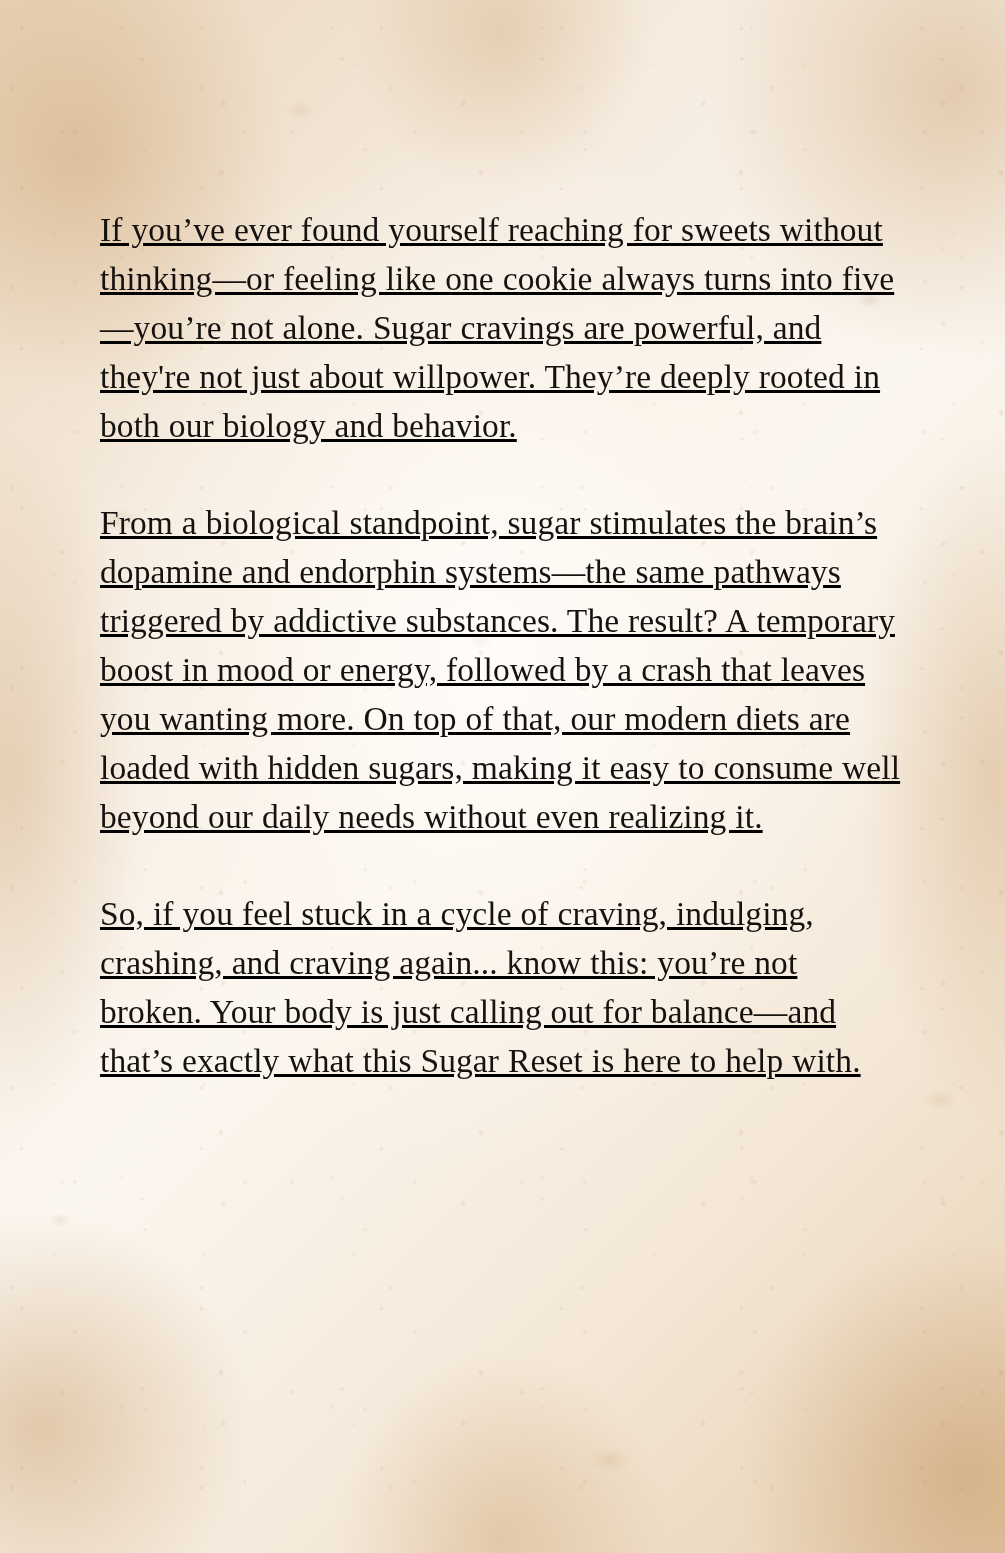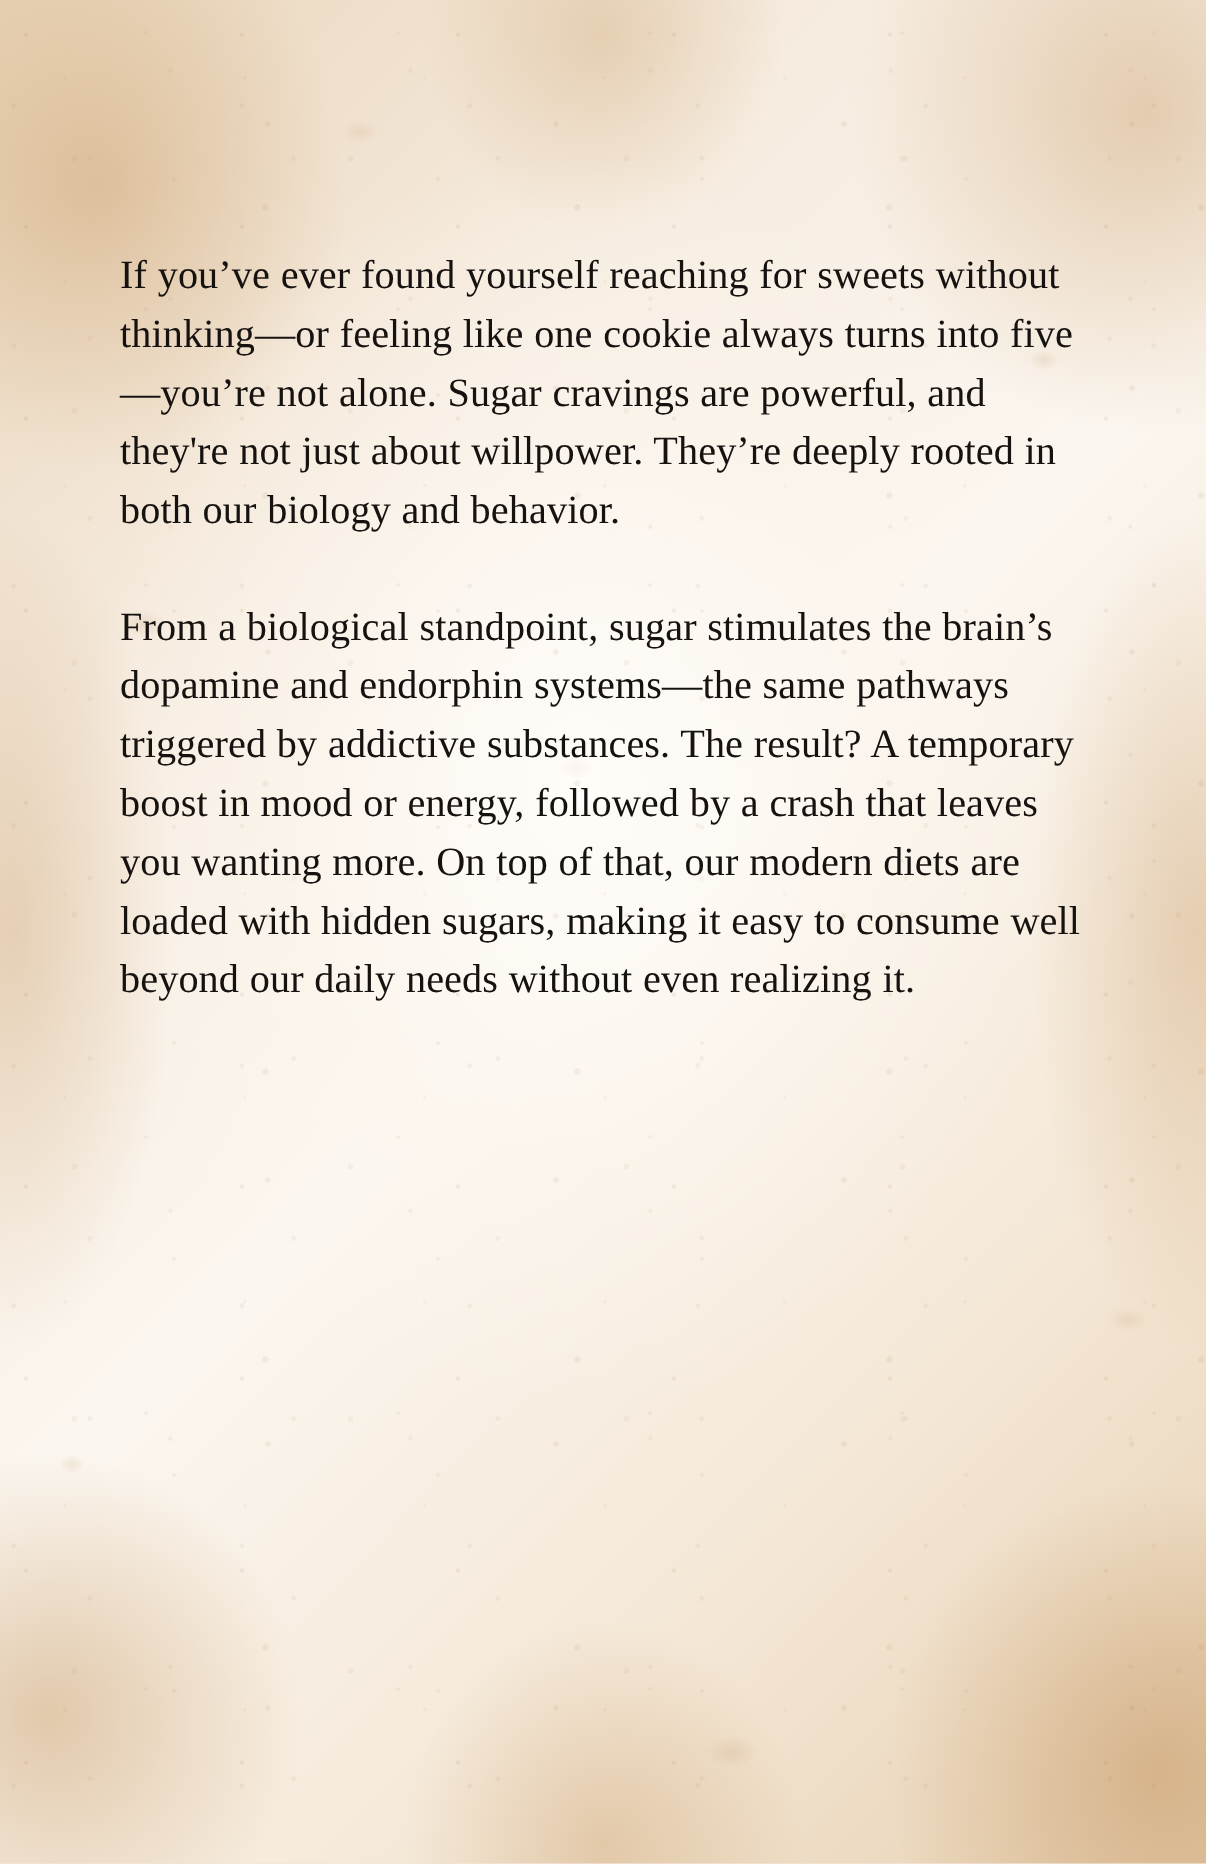--- a/index.html
+++ b/index.html
@@ -69,20 +69,21 @@
       radial-gradient(ellipse 24px 15px at 940px 1100px, rgba(171,119,63,0.26), rgba(171,119,63,0) 70%),
       radial-gradient(ellipse 16px 11px at 60px 1220px, rgba(171,119,63,0.26), rgba(171,119,63,0) 70%),
       radial-gradient(ellipse 20px 13px at 480px 640px, rgba(171,119,63,0.14), rgba(171,119,63,0) 70%);
   }
 
   .content {
     position: absolute;
     left: 100px;
     top: 205px;
     width: 805px;
+    text-decoration: underline;
   }
 
   p.para {
     margin: 0 0 48px 0;
     font-size: 33.5px;
     line-height: 49px;
     color: #161210;
     letter-spacing: 0.1px;
     word-spacing: 0.4px;
   }
@@ -93,14 +94,15 @@
 </head>
 <body>
 
 <div class="page">
   <div class="grain"></div>
   <div class="blotches"></div>
 
   <div class="content">
     <p class="para">If you’ve ever found yourself reaching for sweets without thinking—or feeling like one cookie always turns into five—you’re not alone. Sugar cravings are powerful, and they're not just about willpower. They’re deeply rooted in both our biology and behavior.</p>
     <p class="para">From a biological standpoint, sugar stimulates the brain’s dopamine and endorphin systems—the same pathways triggered by addictive substances. The result? A temporary boost in mood or energy, followed by a crash that leaves you wanting more. On top of that, our modern diets are loaded with hidden sugars, making it easy to consume well beyond our daily needs without even realizing it.</p>
+    <p class="para">So, if you feel stuck in a cycle of craving, indulging, crashing, and craving again... know this: you’re not broken. Your body is just calling out for balance—and that’s exactly what this Sugar Reset is here to help with.</p>
   </div>
 </div>
 
 </body></html>

